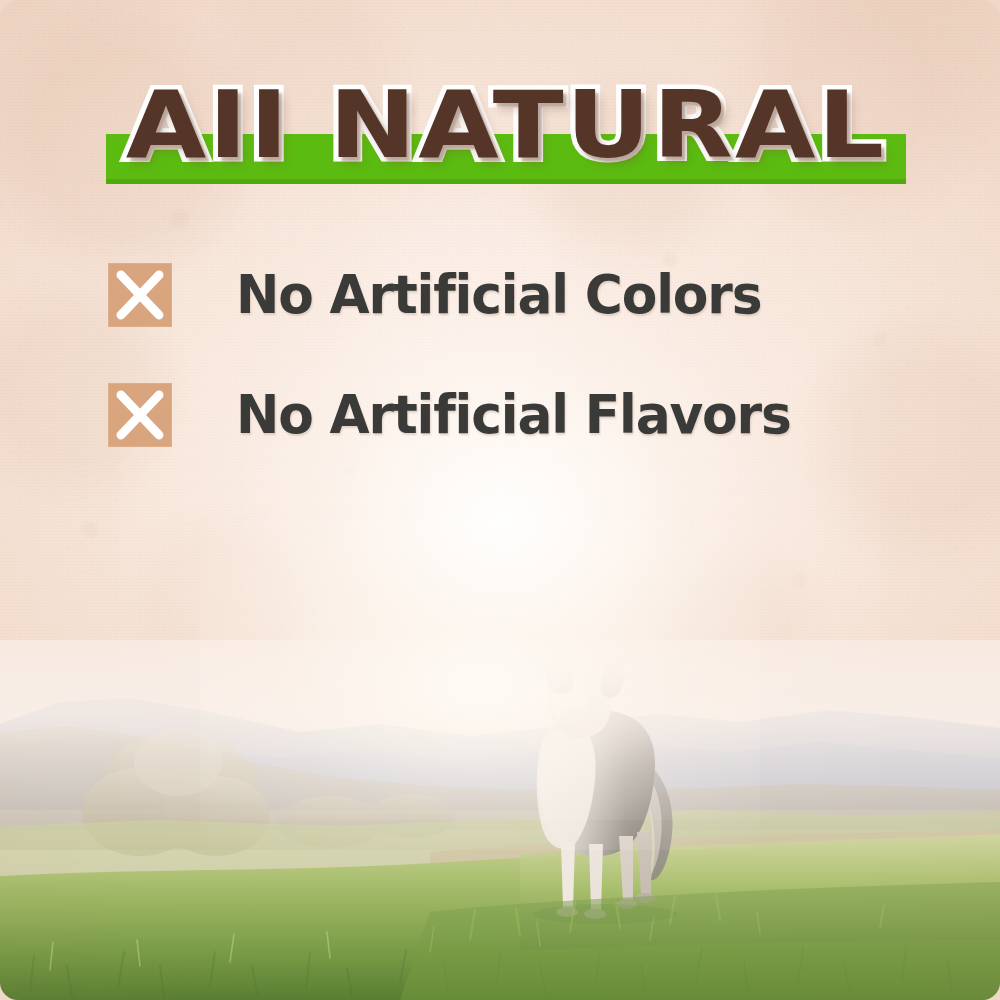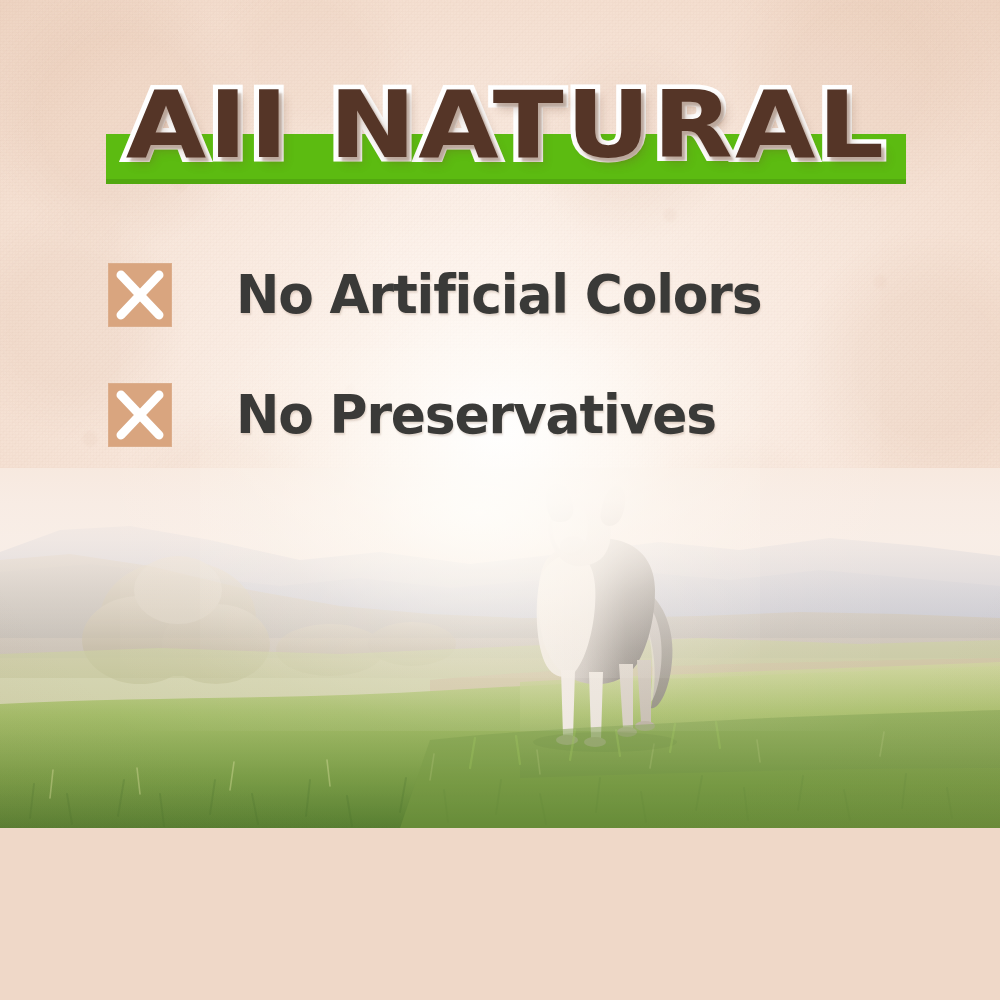--- a/index.html
+++ b/index.html
@@ -7,23 +7,24 @@
 
   html, body {
     width:1000px; height:1000px;
     background:#efd8c8;
     font-family:"Liberation Sans", sans-serif;
     overflow:hidden;
   }
 
   #panel {
     position:relative;
-    width:1000px; height:828px;
+    width:1000px; height:1000px;
     overflow:hidden;
     background:#f0d7c6;
+    border-radius:18px;
   }
 
   
   .paper-base {
     position:absolute; inset:0;
     background:
       radial-gradient(ellipse 120% 90% at 50% 42%, #fdf3ec 0%, #f7e5d9 34%, #f0d6c4 66%, #e9cbb6 100%);
   }
   .paper-mottle {
     position:absolute; inset:0;
@@ -370,29 +371,29 @@
           <svg viewBox="0 0 64 64" aria-hidden="true">
             <g stroke="#ffffff" stroke-width="9" stroke-linecap="round">
               <line x1="13" y1="12" x2="51" y2="52"></line>
               <line x1="51" y1="12" x2="13" y2="52"></line>
             </g>
           </svg>
         </span>
         <span class="feature-label" style="color: rgb(58, 58, 56);">No Artificial Colors</span>
       </div>
 
-
       <div class="feature-row">
         <span class="xbox">
           <svg viewBox="0 0 64 64" aria-hidden="true">
             <g stroke="#ffffff" stroke-width="9" stroke-linecap="round">
               <line x1="13" y1="12" x2="51" y2="52"></line>
               <line x1="51" y1="12" x2="13" y2="52"></line>
             </g>
           </svg>
         </span>
-        <span class="feature-label" style="color: rgb(58, 58, 56);">No Preservatives</span>
+        <span class="feature-label" style="color: rgb(58, 58, 56);">No Artificial Flavors</span>
       </div>
+
 
 
     </div>
   </div>
 </div>
 
 </body></html>

